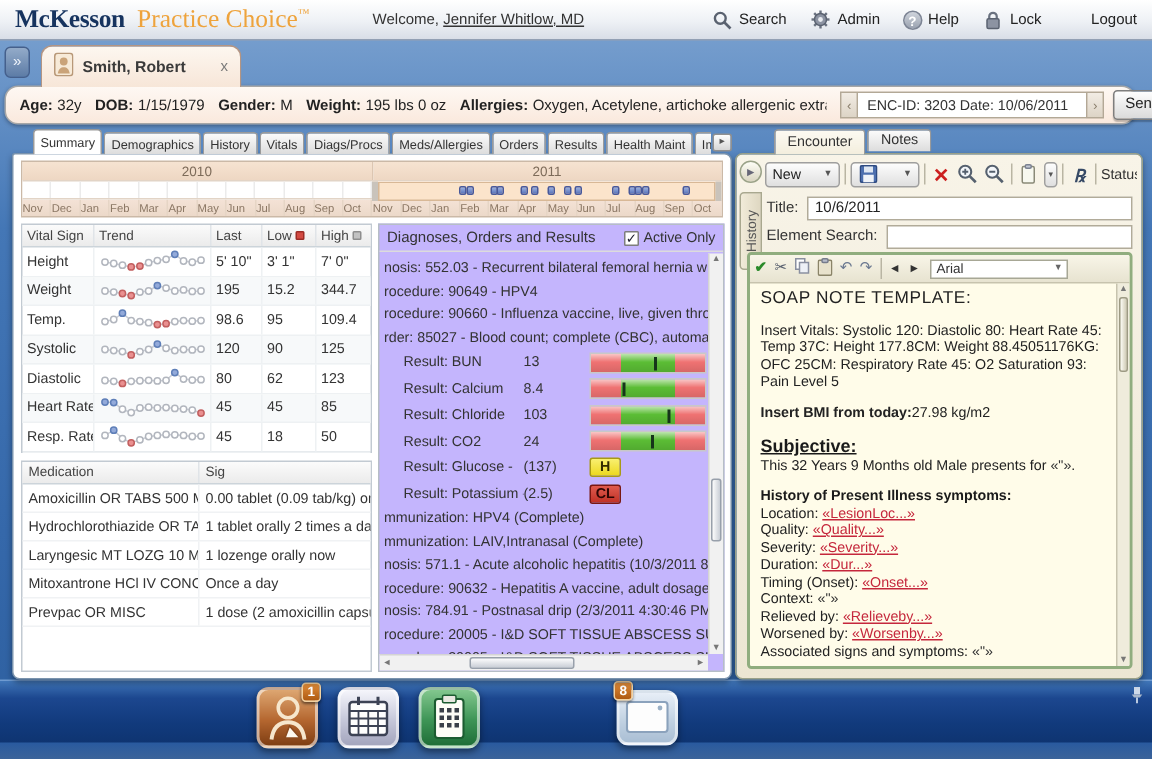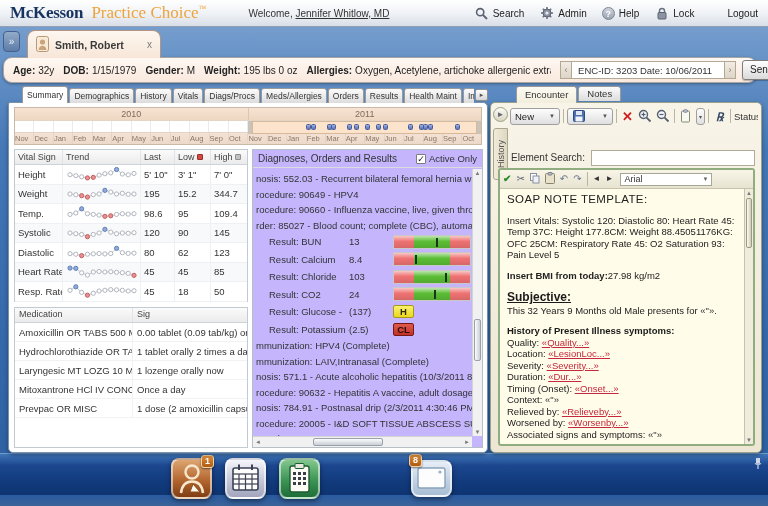--- a/index.html
+++ b/index.html
@@ -420,21 +420,21 @@
                   <circle cx="38.90909090909091" cy="5.36" r="2.1" fill="#93aada" stroke="#5f7fb8" stroke-width="1"></circle>
                   <circle cx="44.72727272727273" cy="8.16" r="2.1" fill="#ffffff" stroke="#b2b6be" stroke-width="1"></circle>
                   <circle cx="50.54545454545455" cy="9.700000000000001" r="2.1" fill="#ffffff" stroke="#b2b6be" stroke-width="1"></circle>
                   <circle cx="56.36363636363637" cy="9" r="2.1" fill="#ffffff" stroke="#b2b6be" stroke-width="1"></circle>
                   <circle cx="62.18181818181819" cy="9.280000000000001" r="2.1" fill="#ffffff" stroke="#b2b6be" stroke-width="1"></circle>
                   <circle cx="68" cy="8.72" r="2.1" fill="#ffffff" stroke="#b2b6be" stroke-width="1"></circle>
                 </svg>
               </div>
               <div class="c-last">120</div>
               <div class="c-low">90</div>
-              <div class="c-high">145</div>
+              <div class="c-high">125</div>
             </div>
             <div class="vt-row">
               <div class="c-name">Diastolic</div>
               <div class="c-trend">
                 <svg width="72" height="18">
                   <polyline points="4,10.680000000000001 9.818181818181818,11.24 15.636363636363637,12.64 21.454545454545453,11.24 27.272727272727273,10.82 33.09090909090909,10.540000000000001 38.90909090909091,10.96 44.72727272727273,10.540000000000001 50.54545454545455,5.36 56.36363636363637,9.700000000000001 62.18181818181819,10.4 68,10.120000000000001" fill="none" stroke="#c9cdd5" stroke-width="1"></polyline>
                   <circle cx="4" cy="10.680000000000001" r="2.1" fill="#ffffff" stroke="#b2b6be" stroke-width="1"></circle>
                   <circle cx="9.818181818181818" cy="11.24" r="2.1" fill="#ffffff" stroke="#b2b6be" stroke-width="1"></circle>
                   <circle cx="15.636363636363637" cy="12.64" r="2.1" fill="#ea9090" stroke="#c25f5f" stroke-width="1"></circle>
                   <circle cx="21.454545454545453" cy="11.24" r="2.1" fill="#ffffff" stroke="#b2b6be" stroke-width="1"></circle>
@@ -658,20 +658,24 @@
         <span class="tb-btn" style="padding:0 2px">
             <span style="font-size:6px;color:#555">▾</span>
           </span>
         <span class="tb-sep"></span>
         <span class="tb-ico rx">℞</span>
         <span class="tb-sep"></span>
         <span class="tb-text">Status: New</span>
 
       </div>
 
+      <div class="rp-row row-title">
+        <span>Title:</span>
+        <input class="rp-input" value="10/6/2011" style="">
+      </div>
       <div class="rp-row row-search">
         <span>Element Search:</span>
         <input class="rp-input" value="" style="">
       </div>
 
       <div class="editor">
         <div class="ed-toolbar">
           <span class="ed-ico" style="color:#2a8a2a;font-weight:bold">✔</span>
           <span class="ed-ico" style="color:#5a6270">✂</span>
           <span class="ed-ico"><svg width="10" height="11" viewBox="0 0 10 11">
@@ -696,22 +700,22 @@
             <div class="nl-title">SOAP NOTE TEMPLATE:</div>
             <div class="nl-blank"></div>
             <div class="nl-plain">Insert Vitals: Systolic 120: Diastolic 80: Heart Rate 45: Temp 37C: Height 177.8CM: Weight 88.45051176KG: OFC 25CM: Respiratory Rate 45: O2 Saturation 93: Pain Level 5</div>
             <div class="nl-blank"></div>
             <div class="nl-plain"><b>Insert BMI from today:</b>27.98 kg/m2</div>
             <div class="nl-blank"></div>
             <div class="nl-heading">Subjective:</div>
             <div class="nl-plain">This 32 Years 9 Months old Male presents for <span class="nl-macro">«"»</span>.</div>
             <div class="nl-blank"></div>
             <div class="nl-bold">History of Present Illness symptoms:</div>
+            <div class="nl-plain">Location: <span class="nl-link">«LesionLoc...»</span></div>
             <div class="nl-plain">Quality: <span class="nl-link">«Quality...»</span></div>
-            <div class="nl-plain">Location: <span class="nl-link">«LesionLoc...»</span></div>
             <div class="nl-plain">Severity: <span class="nl-link">«Severity...»</span></div>
             <div class="nl-plain">Duration: <span class="nl-link">«Dur...»</span></div>
             <div class="nl-plain">Timing (Onset): <span class="nl-link">«Onset...»</span></div>
             <div class="nl-plain">Context: <span class="nl-macro">«"»</span></div>
             <div class="nl-plain">Relieved by: <span class="nl-link">«Relieveby...»</span></div>
             <div class="nl-plain">Worsened by: <span class="nl-link">«Worsenby...»</span></div>
             <div class="nl-plain">Associated signs and symptoms: <span class="nl-macro">«"»</span></div>
           </div>
         <div class="ed-vscroll">
           <span class="arr" style="top:0">▲</span>

